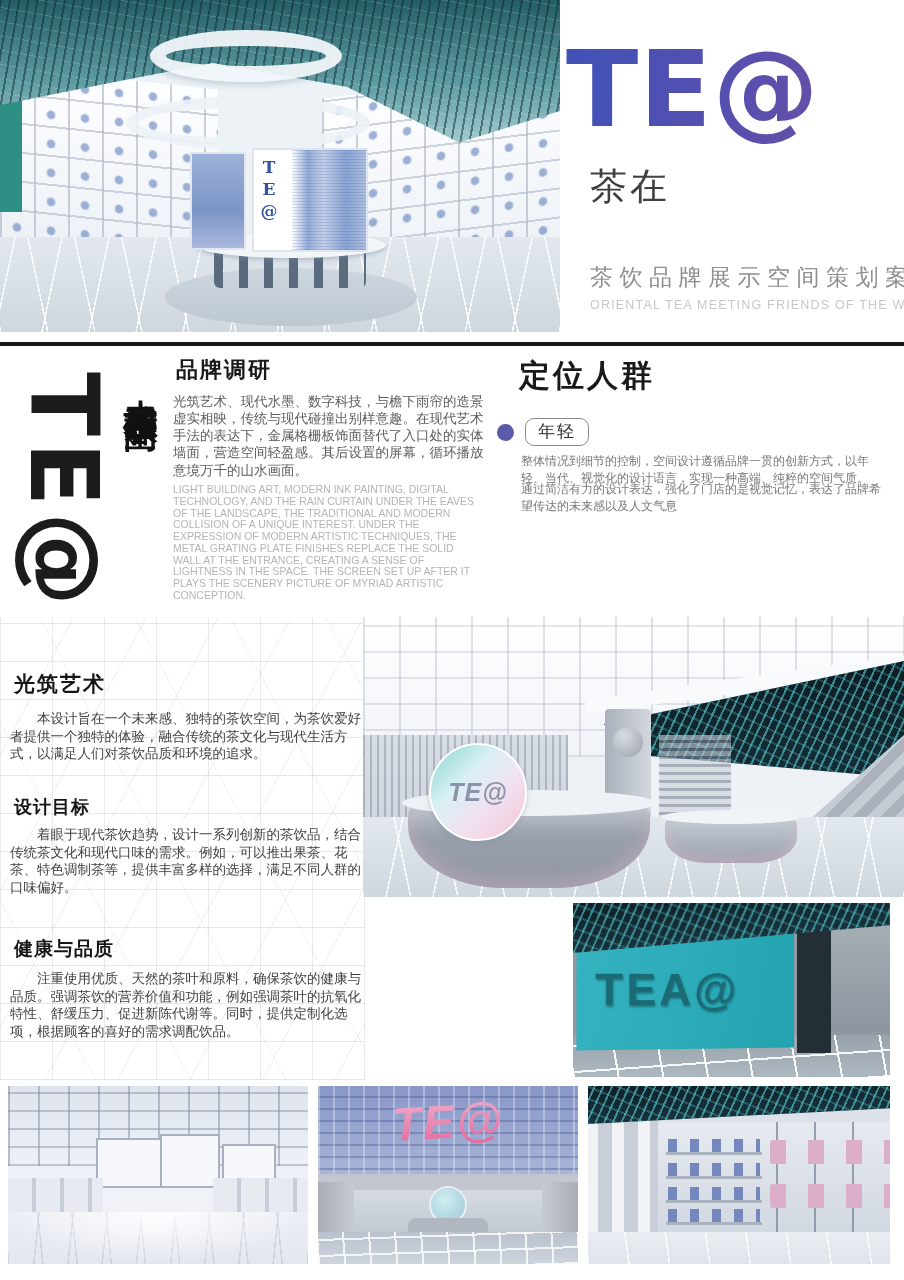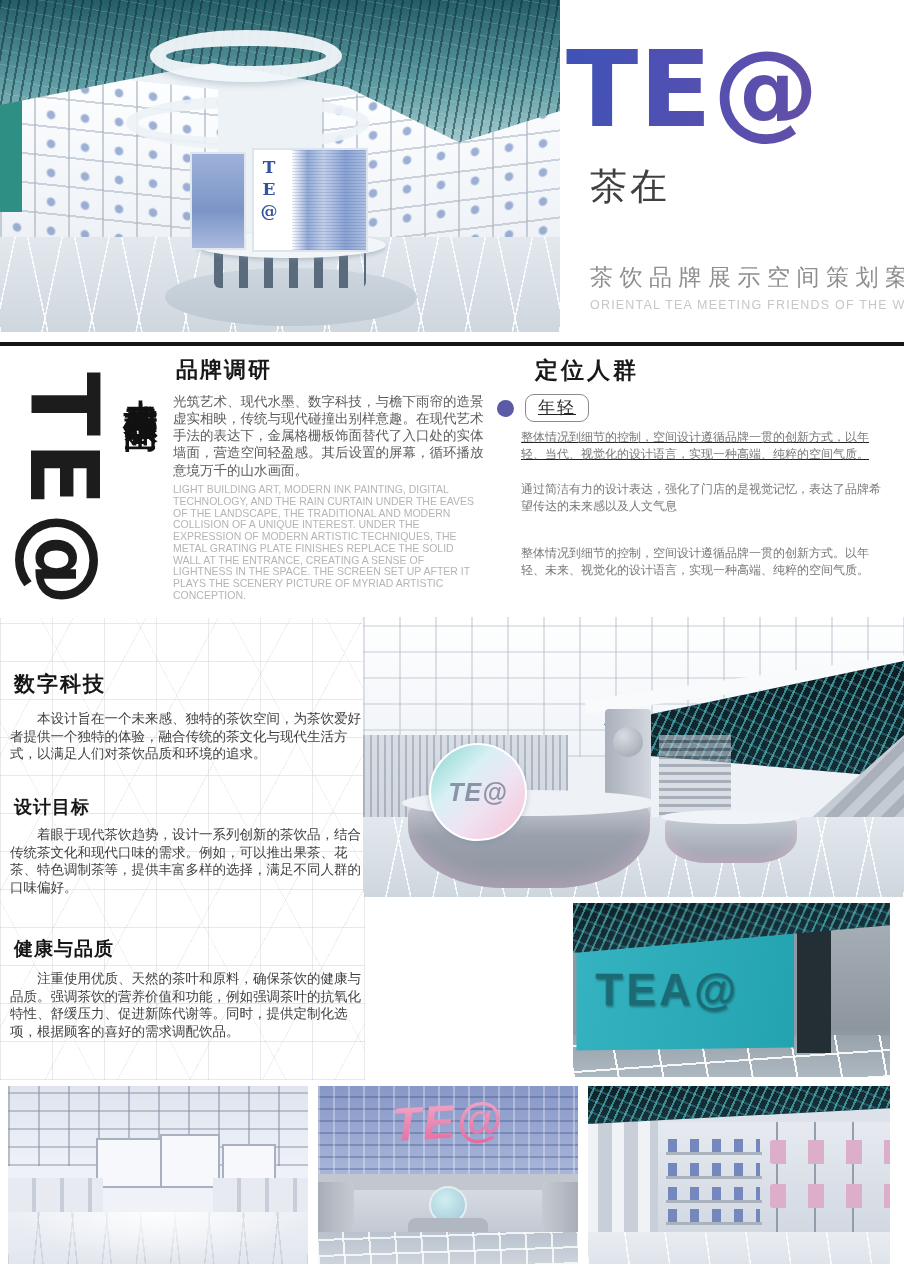--- a/index.html
+++ b/index.html
@@ -69,23 +69,23 @@
     color:#1c1c1c;line-height:.9;white-space:nowrap;}
   .v-title{position:absolute;left:118px;top:372px;writing-mode:vertical-rl;text-orientation:upright;
     font-size:34px;font-weight:700;color:#111;letter-spacing:3px;}
 
   
   .sec-brand-h{position:absolute;left:176px;top:355px;font-size:22px;font-weight:700;color:#191919;letter-spacing:2px;}
   .sec-brand-cn{position:absolute;left:173px;top:393px;width:322px;font-size:13.5px;line-height:1.27;color:#5c5c5c;}
   .sec-brand-en{position:absolute;left:173px;top:484px;width:308px;font-size:10.5px;line-height:1.12;color:#b5b5b5;}
 
   
-  .sec-aud-h{position:absolute;left:519px;top:355px;font-size:23px;font-weight:700;color:#191919;letter-spacing:3px;margin-left:16px;}
+  .sec-aud-h{position:absolute;left:519px;top:355px;font-size:31px;font-weight:700;color:#191919;letter-spacing:3px;}
   .aud-item{position:absolute;left:497px;width:394px;}
-  .aud-1{top:394px;text-decoration:underline;} .aud-2{top:474px;} .aud-3{top:538px;}
+  .aud-1{top:418px;} .aud-2{top:474px;} .aud-3{top:538px;}
   .aud-head{display:flex;align-items:center;gap:11px;}
   .aud-dot{width:17px;height:17px;border-radius:50%;background:#5b5aa7;flex:0 0 auto;}
   .aud-label{border:1.5px solid #8a8a8a;border-radius:9px;padding:1px 12px 2px;font-size:17px;color:#2b2b2b;letter-spacing:2px;}
   .aud-desc{margin:7px 8px 0 24px;font-size:12px;line-height:1.42;color:#787878;width:362px;}
 
   
   .sketch-bg{position:absolute;left:0;top:618px;width:365px;height:462px;background:
     repeating-linear-gradient(0deg, rgba(175,180,190,.30) 0 1px, rgba(0,0,0,0) 1px 38px),
     repeating-linear-gradient(90deg, rgba(175,180,190,.28) 0 1px, rgba(0,0,0,0) 1px 52px),
     repeating-linear-gradient(118deg, rgba(175,180,190,.20) 0 1px, rgba(0,0,0,0) 1px 64px),
@@ -263,25 +263,24 @@
       <span class="aud-label">年轻</span>
     </div>
     <div class="aud-desc">整体情况到细节的控制，空间设计遵循品牌一贯的创新方式，以年轻、当代、视觉化的设计语言，实现一种高端、纯粹的空间气质。</div>
   </div>
 
   <div class="aud-item aud-2">
     <div class="aud-desc">通过简洁有力的设计表达，强化了门店的是视觉记忆，表达了品牌希望传达的未来感以及人文气息</div>
   </div>
 
   <div class="aud-item aud-3">
-    <div class="aud-desc">整体情况到细节的控制，空间设计遵循品牌一贯的创新方式。以年轻、未来、视觉化的设计语言，实现一种高端、纯粹的空间气质。</div>
   </div>
 
   <div class="sketch-bg"></div>
-  <div class="sec-goals-h">数字科技</div>
+  <div class="sec-goals-h">光筑艺术</div>
   <div class="sec-goals-b body-cn">本设计旨在一个未来感、独特的茶饮空间，为茶饮爱好者提供一个独特的体验，融合传统的茶文化与现代生活方式，以满足人们对茶饮品质和环境的追求。</div>
   <div class="sec-drinks-h">设计目标</div>
   <div class="sec-drinks-b body-cn">着眼于现代茶饮趋势，设计一系列创新的茶饮品，结合传统茶文化和现代口味的需求。例如，可以推出果茶、花茶、特色调制茶等，提供丰富多样的选择，满足不同人群的口味偏好。</div>
   <div class="sec-health-h">健康与品质</div>
   <div class="sec-health-b body-cn">注重使用优质、天然的茶叶和原料，确保茶饮的健康与品质。强调茶饮的营养价值和功能，例如强调茶叶的抗氧化特性、舒缓压力、促进新陈代谢等。同时，提供定制化选项，根据顾客的喜好的需求调配饮品。</div>
 
   <div class="lobby">
     <div class="lobby-shelves"></div>
     <div class="lobby-roofline"></div>
     <div class="lobby-wedge slats-dark"></div>

